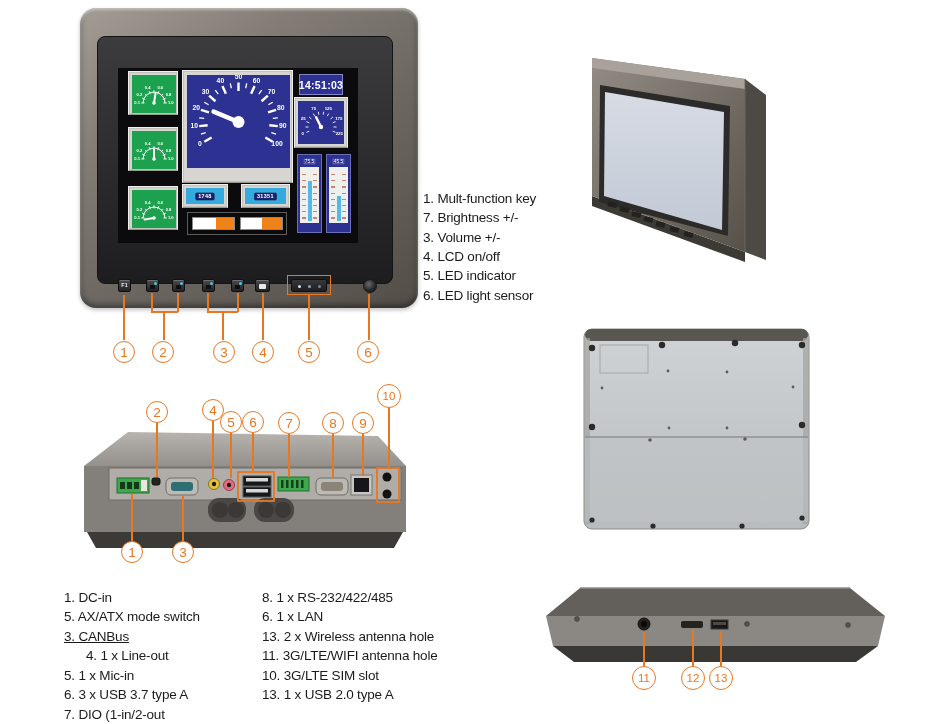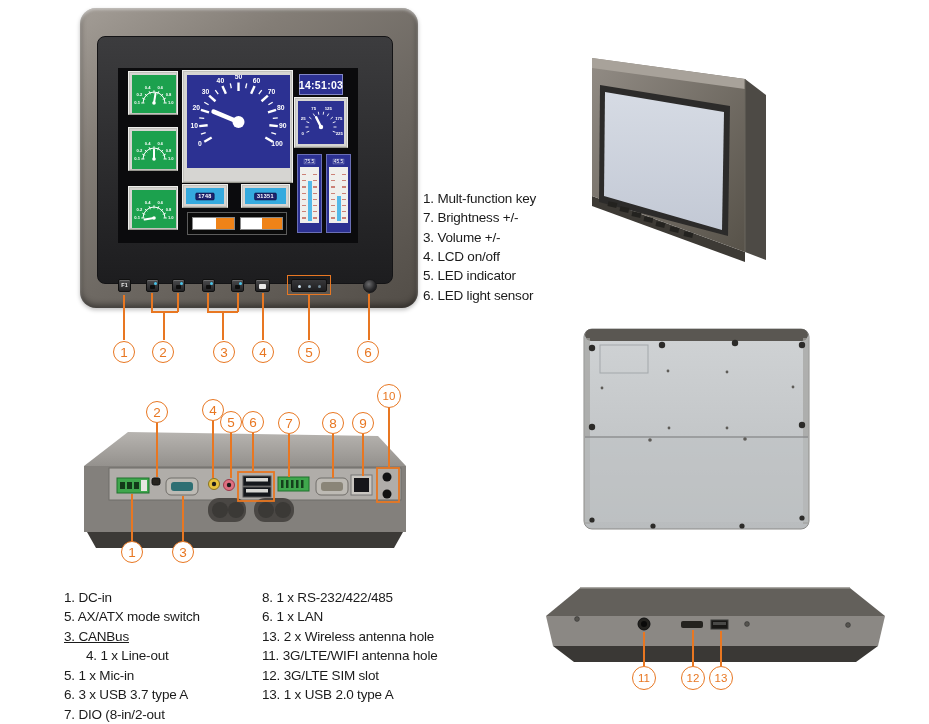--- a/index.html
+++ b/index.html
@@ -467,28 +467,28 @@
   <div class="co" style="left:121px;top:541px;">1</div>
   <div class="co" style="left:172px;top:541px;">3</div>
 
   <div>
     <div class="legend-line" style="left:64px;top:588px;">1. DC-in</div>
     <div class="legend-line" style="left:64px;top:607px;">5. AX/ATX mode switch</div>
     <div class="legend-line" style="left:64px;top:627px;text-decoration:underline;">3. CANBus</div>
     <div class="legend-line" style="left:64px;top:646px;margin-left:22px;">4. 1 x Line-out</div>
     <div class="legend-line" style="left:64px;top:666px;text-align:center;">5. 1 x Mic-in</div>
     <div class="legend-line" style="left:64px;top:685px;">6. 3 x USB 3.7 type A</div>
-    <div class="legend-line" style="left:64px;top:705px;">7. DIO (8-in/2-out</div>
+    <div class="legend-line" style="left:64px;top:705px;">7. DIO (1-in/2-out</div>
   </div>
   <div>
     <div class="legend-line" style="left:262px;top:588px;">8. 1 x RS-232/422/485</div>
     <div class="legend-line" style="left:262px;top:607px;">6. 1 x LAN</div>
     <div class="legend-line" style="left:262px;top:627px;">13. 2 x Wireless antenna hole</div>
     <div class="legend-line" style="left:262px;top:646px;">11. 3G/LTE/WIFI antenna hole</div>
-    <div class="legend-line" style="left:262px;top:666px;">12. 3G/LTE SIM slot</div>
+    <div class="legend-line" style="left:262px;top:666px;">10. 3G/LTE SIM slot</div>
     <div class="legend-line" style="left:262px;top:685px;">13. 1 x USB 2.0 type A</div>
   </div>
 
   <svg class="abs" style="left:540px;top:578px;" width="350" height="115" viewBox="0 0 350 115">
     <polygon points="40,10 310,10 345,38 6,38" fill="#63605b"></polygon>
     <line x1="40" y1="10" x2="310" y2="10" stroke="#8e8b86" stroke-width="1.5"></line>
     <polygon points="6,38 345,38 338,68 13,68" fill="#8b8884"></polygon>
     <polygon points="13,68 338,68 316,84 34,84" fill="#3a3835"></polygon>
     <g>
       <circle cx="104" cy="46" r="6" fill="#23221f" stroke="#111"></circle>

